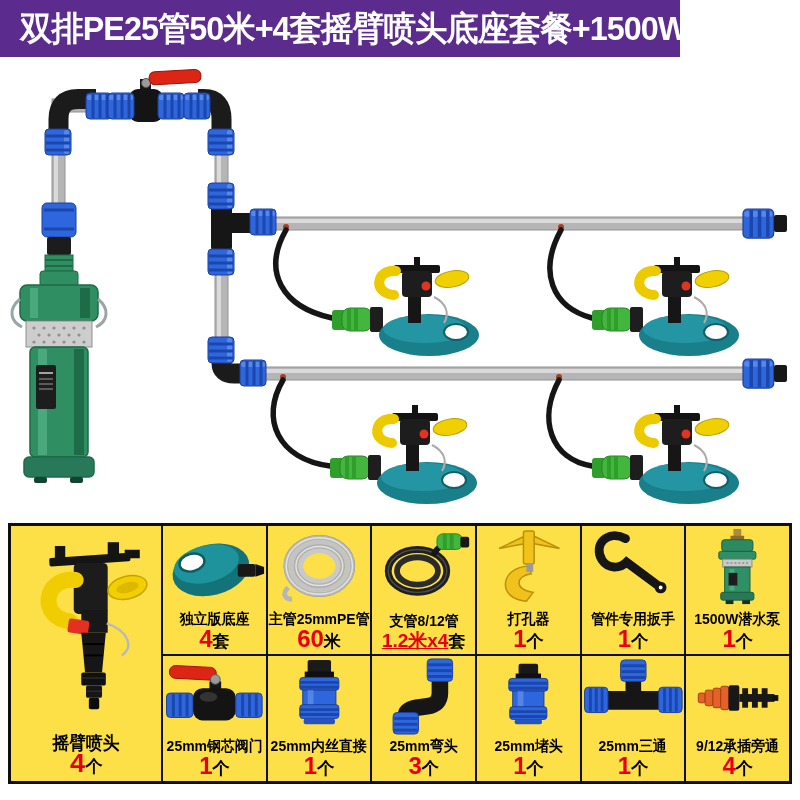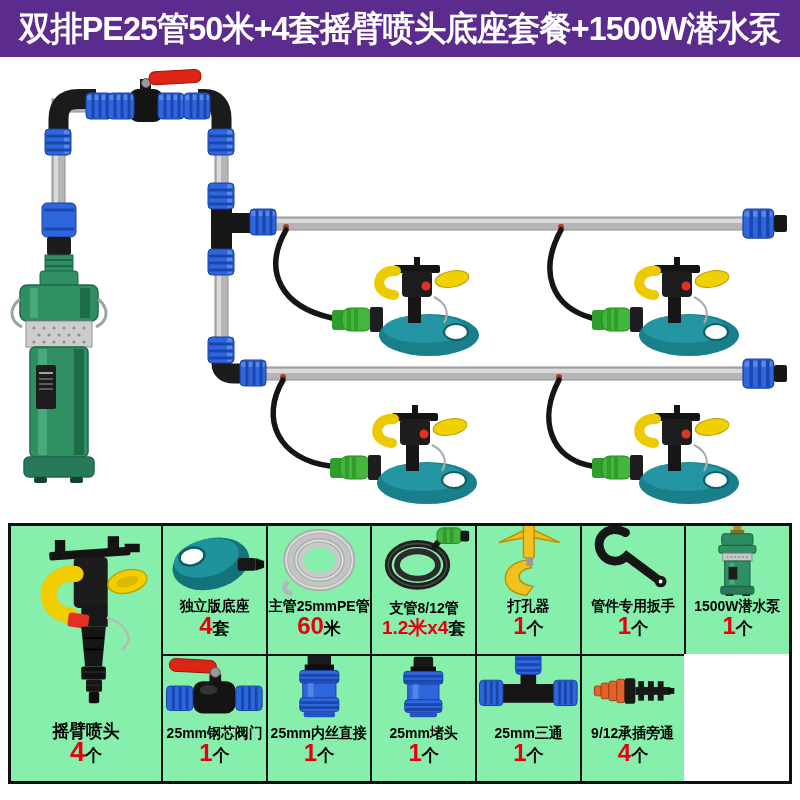--- a/index.html
+++ b/index.html
@@ -1,44 +1,44 @@
 <!DOCTYPE html>
 <html><head>
 <meta charset="utf-8">
 <style>
   * { box-sizing: border-box; margin: 0; padding: 0; }
   html,body { width:800px; height:800px; background:#fff; overflow:hidden;
     font-family:"Liberation Sans","DejaVu Sans",sans-serif; }
   .page { position:relative; width:800px; height:800px; background:#fff; }
 
   
-  .header { position:absolute; top:0; left:0; width:800px; height:57px;
-    background:#5b2b8e; display:flex; align-items:center; justify-content:center; }
+  .header { position:absolute; top:0; left:0; width:680px; height:57px;
+    background:#5b2b8e; display:flex; align-items:center; }
   .header .t { color:#fff; font-weight:bold; font-size:34px; white-space:nowrap;
     letter-spacing:-1px; transform:scaleX(.95); }
 
   
   .diagram { position:absolute; top:57px; left:0; width:800px; height:458px; }
 
   
   .grid { position:absolute; left:8px; top:523px; width:784px; height:261px;
     background:#fff; border:3px solid #101010;
     display:grid; grid-template-columns:150px repeat(6,1fr); grid-template-rows:1fr 1fr; }
   .cell { border-left:2px solid #101010; border-top:2px solid #101010;
     display:flex; flex-direction:column; align-items:center; justify-content:flex-end;
-    padding-bottom:16px; overflow:hidden; background:#86efac; }
-  .cell.featured { grid-row:1/3; grid-column:1; border-left:none; border-top:none; }
+    padding-bottom:3px; overflow:hidden; background:#fde047; }
+  .cell.featured { grid-row:1/3; grid-column:1; border-left:none; border-top:none;font-family:Liberation Mono, monospace; }
   .cell.r1 { border-top:none; }
   .cell-img { flex:1; width:100%; display:flex; align-items:center; justify-content:center; overflow:hidden; }
   .cell-label { font-weight:bold; font-size:15px; color:#000; white-space:nowrap;
     line-height:20px; transform:scaleX(.93); }
   .featured .cell-label { font-size:18px; line-height:24px; }
   .cell-qty { white-space:nowrap; line-height:19px; }
   .qty-num { color:#e60012; font-weight:bold; font-size:24px; }
-  .qty-num.small { font-size:19px; }
+  .qty-num.small { font-size:19px;text-decoration:underline; }
   .qty-unit { color:#000; font-weight:bold; font-size:17px; }
   .featured .qty-num { font-size:27px; }
   svg { display:block; }
 </style>
 </head>
 <body>
 
 <div class="page">
 
   <div class="header">
@@ -366,20 +366,41 @@
           <rect x="32" y="50" width="40" height="14" rx="3" fill="#2e66de" stroke="#1b3f9e" stroke-width="1"></rect>
           <line x1="32" y1="55" x2="72" y2="55" stroke="#1b47ad" stroke-width="3"></line>
           <line x1="32" y1="60" x2="72" y2="60" stroke="#1b47ad" stroke-width="3"></line>
           <rect x="36" y="64" width="32" height="6" rx="2" fill="#2453c4"></rect>
         </svg>
       </div>
       <div class="cell-label">25mm内丝直接</div>
       <div class="cell-qty"><span class="qty-num">1</span><span class="qty-unit">个</span></div>
     </div>
 
+    <div class="cell">
+      <div class="cell-img">
+        <svg width="104" height="80" viewBox="0 0 104 82">
+          <path d="M69,24 L69,38 Q69,50 56,51.5 L45,53 Q34,55 34,62" stroke="#161616" stroke-width="17" fill="none"></path>
+          <g>
+            <rect x="56" y="3" width="26" height="23" rx="4" fill="#2e66de" stroke="#1b3f9e" stroke-width="1"></rect>
+            <line x1="57" y1="9" x2="81" y2="9" stroke="#1b47ad" stroke-width="3"></line>
+            <line x1="57" y1="15" x2="81" y2="15" stroke="#1b47ad" stroke-width="3"></line>
+            <line x1="57" y1="21" x2="81" y2="21" stroke="#1b47ad" stroke-width="3"></line>
+          </g>
+          <g>
+            <rect x="21" y="58" width="26" height="22" rx="4" fill="#2e66de" stroke="#1b3f9e" stroke-width="1"></rect>
+            <line x1="22" y1="64" x2="46" y2="64" stroke="#1b47ad" stroke-width="3"></line>
+            <line x1="22" y1="70" x2="46" y2="70" stroke="#1b47ad" stroke-width="3"></line>
+            <line x1="22" y1="76" x2="46" y2="76" stroke="#1b47ad" stroke-width="3"></line>
+          </g>
+        </svg>
+      </div>
+      <div class="cell-label">25mm弯头</div>
+      <div class="cell-qty"><span class="qty-num">3</span><span class="qty-unit">个</span></div>
+    </div>
 
     <div class="cell">
       <div class="cell-img">
         <svg width="104" height="80" viewBox="0 0 104 82">
           <rect x="42" y="8" width="20" height="12" rx="2" fill="#181818"></rect>
           <rect x="39" y="18" width="26" height="5" fill="#0f0f0f"></rect>
           <rect x="32" y="23" width="40" height="13" rx="3" fill="#2e66de" stroke="#1b3f9e" stroke-width="1"></rect>
           <line x1="32" y1="28" x2="72" y2="28" stroke="#1b47ad" stroke-width="3"></line>
           <line x1="32" y1="33" x2="72" y2="33" stroke="#1b47ad" stroke-width="3"></line>
           <rect x="36" y="36" width="32" height="16" fill="#2e66de" stroke="#1b3f9e" stroke-width="1"></rect>

